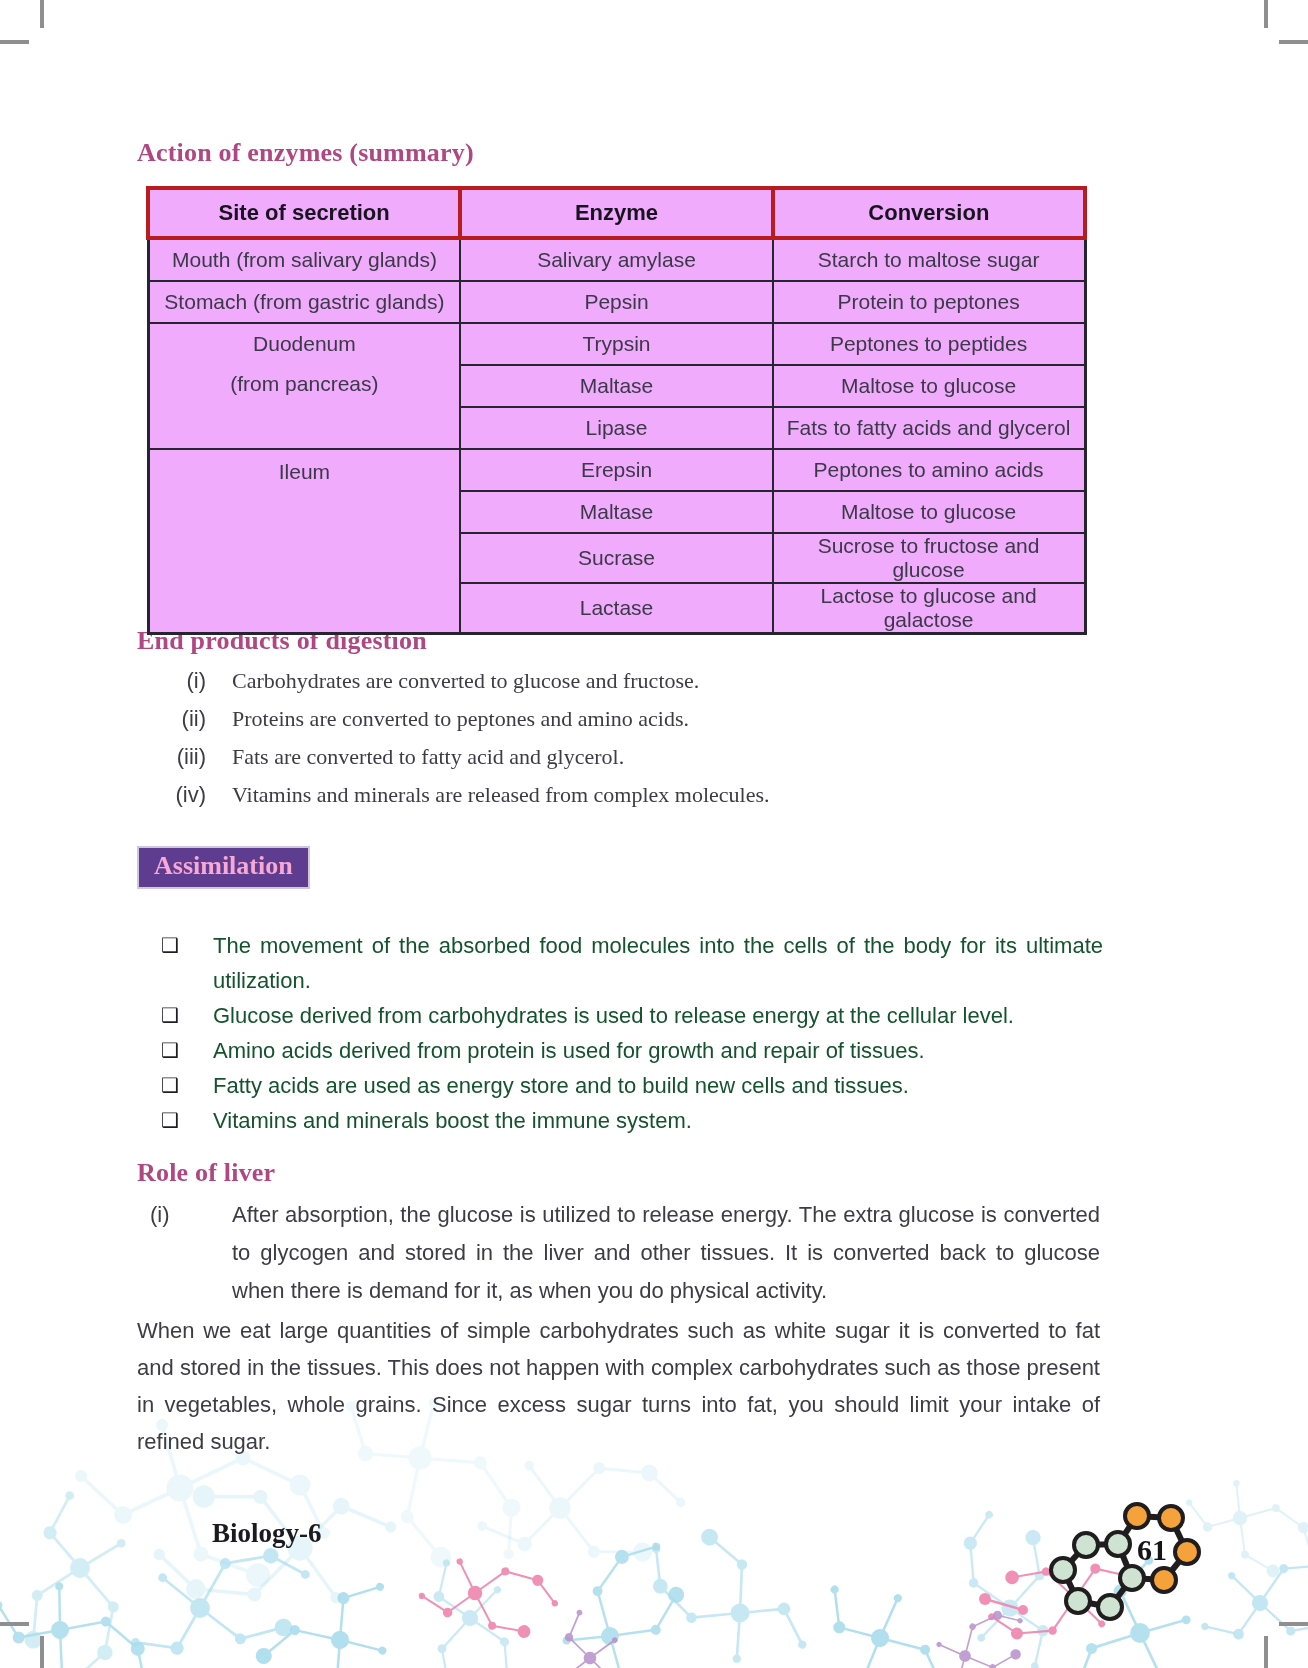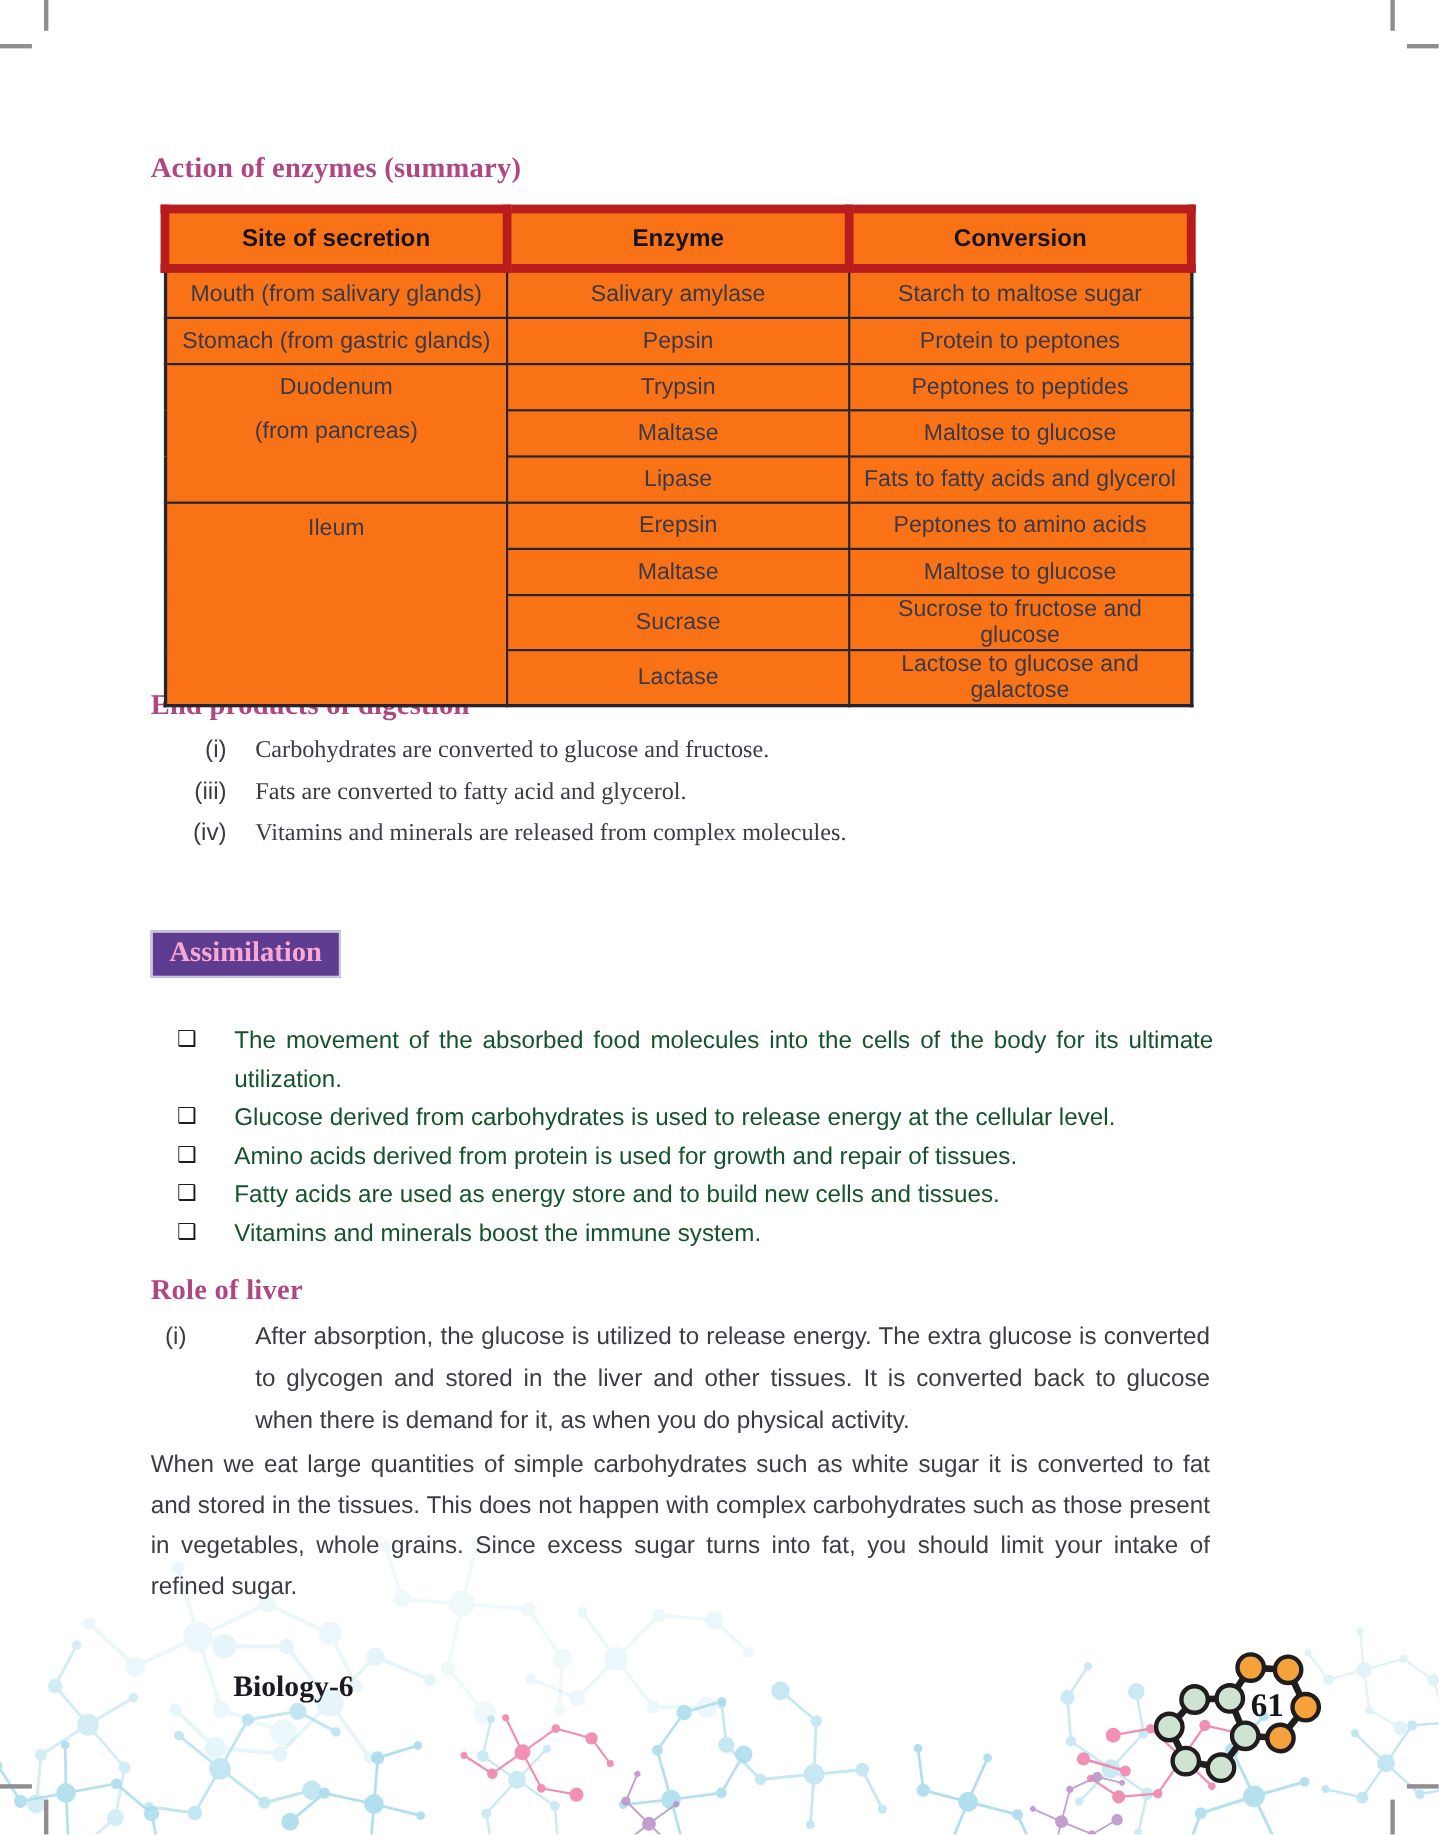--- a/index.html
+++ b/index.html
@@ -9,23 +9,23 @@
   
   .crop{position:absolute;background:#8f8f8f;z-index:6;}
 
   
   .mag-heading{position:absolute;margin:0;font-family:"Liberation Serif",serif;
       font-weight:700;font-size:26px;color:#b04682;letter-spacing:.2px;}
 
   
   .enz-wrap{position:absolute;left:146px;top:186px;width:941px;z-index:2;}
   table.enz{border-collapse:collapse;table-layout:fixed;width:941px;border:3px solid #26242e;}
-  .enz th{background:#f97316;border:8px solid #b91c1c;height:44px;
+  .enz th{background:#f0abfc;border:4px solid #b91c1c;height:44px;
       font-size:22px;font-weight:700;color:#17141f;text-align:center;}
-  .enz td{background:#f97316;border:2px solid #26242e;height:40px;text-align:center;
+  .enz td{background:#f0abfc;border:2px solid #26242e;height:40px;text-align:center;
       font-size:21px;color:#3b3947;padding:0 6px;}
   .enz td.grp{vertical-align:top;}
   .enz .duo-l1{height:40px;display:flex;align-items:center;justify-content:center;}
   .enz .duo-l2{height:40px;display:flex;align-items:center;justify-content:center;}
   .enz .ile{padding-top:10px;}
 
   
   .end-list{position:absolute;left:150px;top:666px;width:960px;z-index:2;}
   .end-item{display:flex;margin-bottom:8px;font-size:22px;line-height:30px;}
   .end-label{width:56px;text-align:right;margin-right:26px;flex:none;color:#3d3b43;}
@@ -127,20 +127,24 @@
       </tbody>
     </table>
   </div>
 
   <h2 class="mag-heading" style="left:137px;top:626px;">End products of digestion</h2>
 
   <div class="end-list">
     <div class="end-item">
       <span class="end-label">(i)</span>
       <span class="end-text">Carbohydrates are converted to glucose and fructose.</span>
+    </div>
+    <div class="end-item">
+      <span class="end-label">(ii)</span>
+      <span class="end-text">Proteins are converted to peptones and amino acids.</span>
     </div>
     <div class="end-item">
       <span class="end-label">(iii)</span>
       <span class="end-text">Fats are converted to fatty acid and glycerol.</span>
     </div>
     <div class="end-item">
       <span class="end-label">(iv)</span>
       <span class="end-text">Vitamins and minerals are released from complex molecules.</span>
     </div>
   </div>

